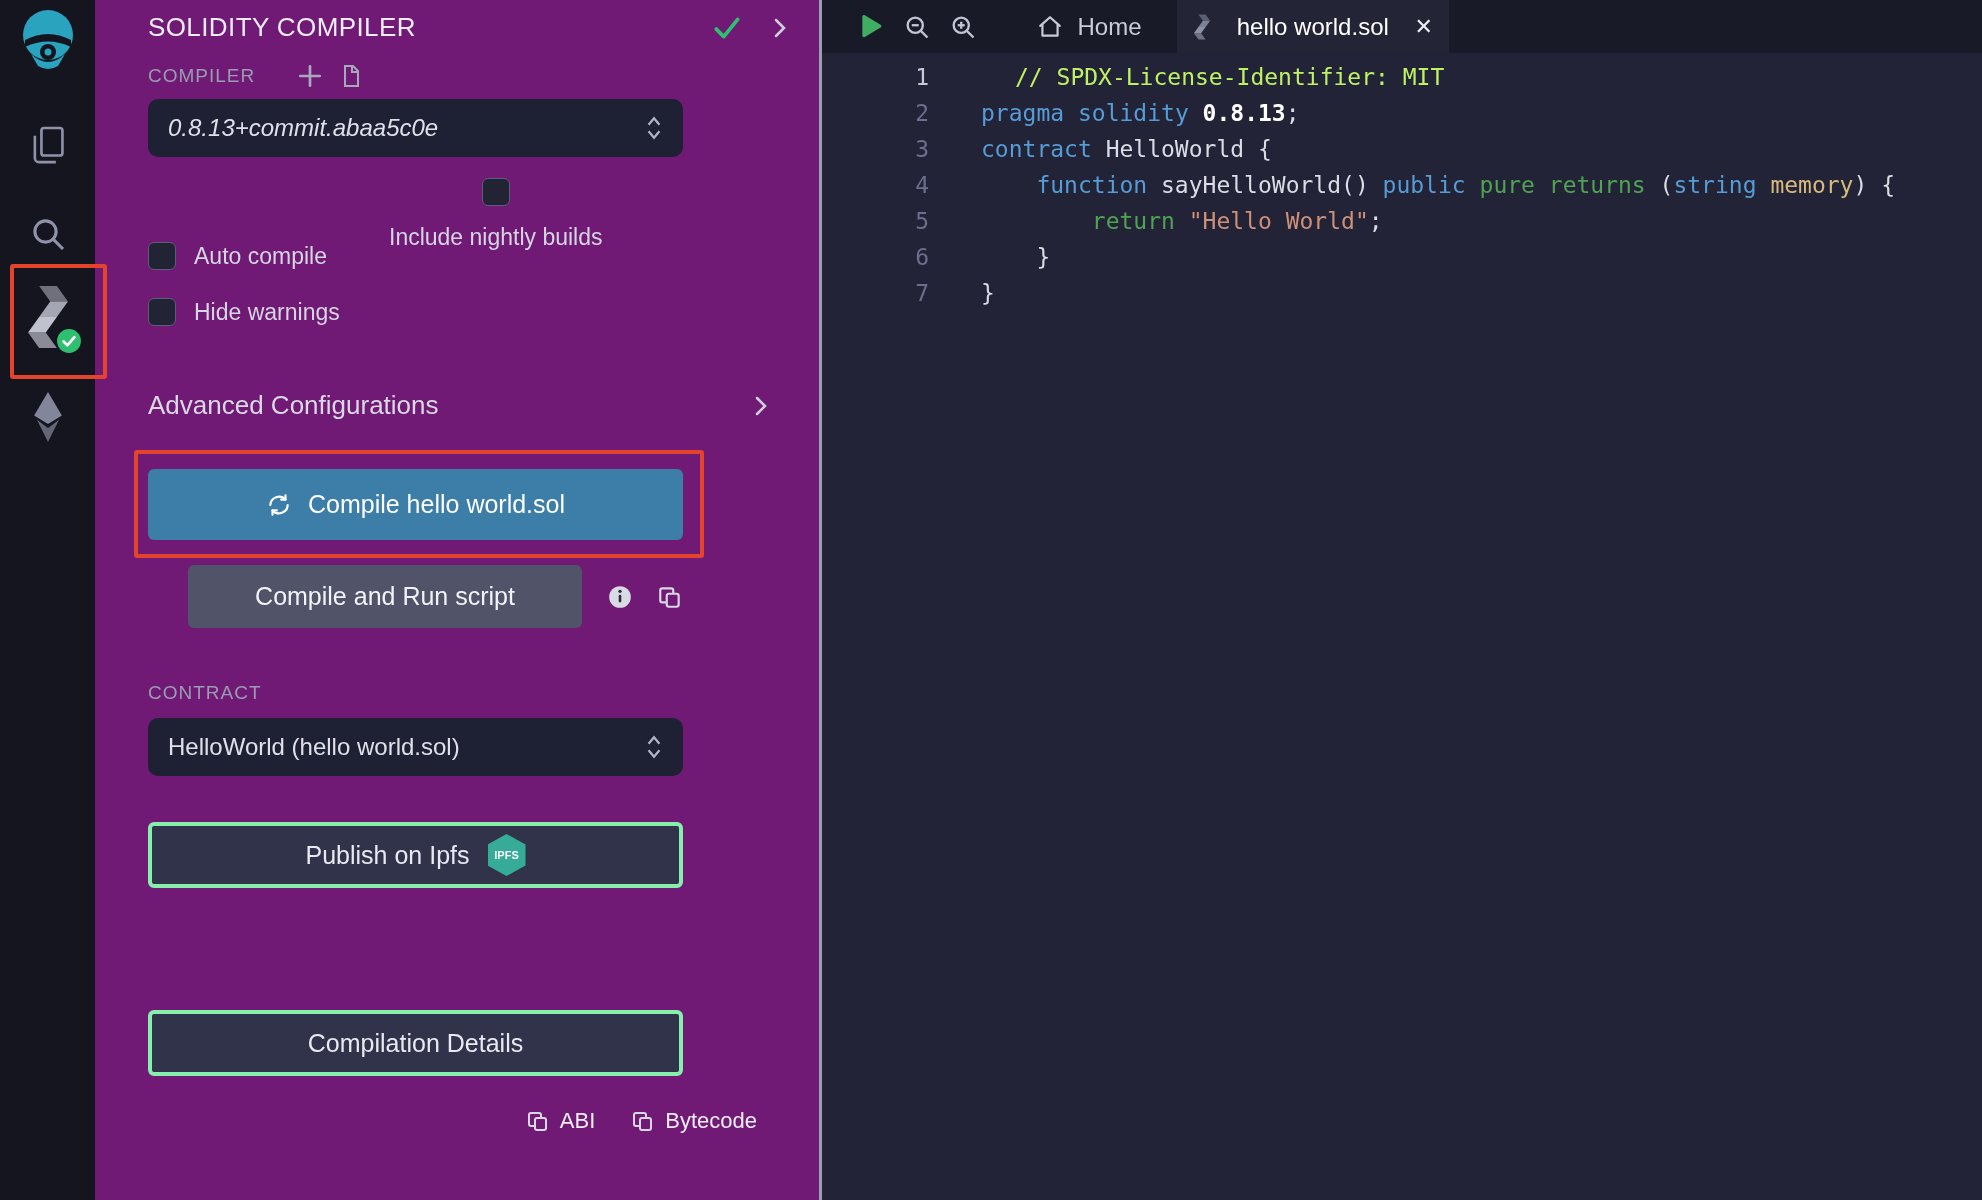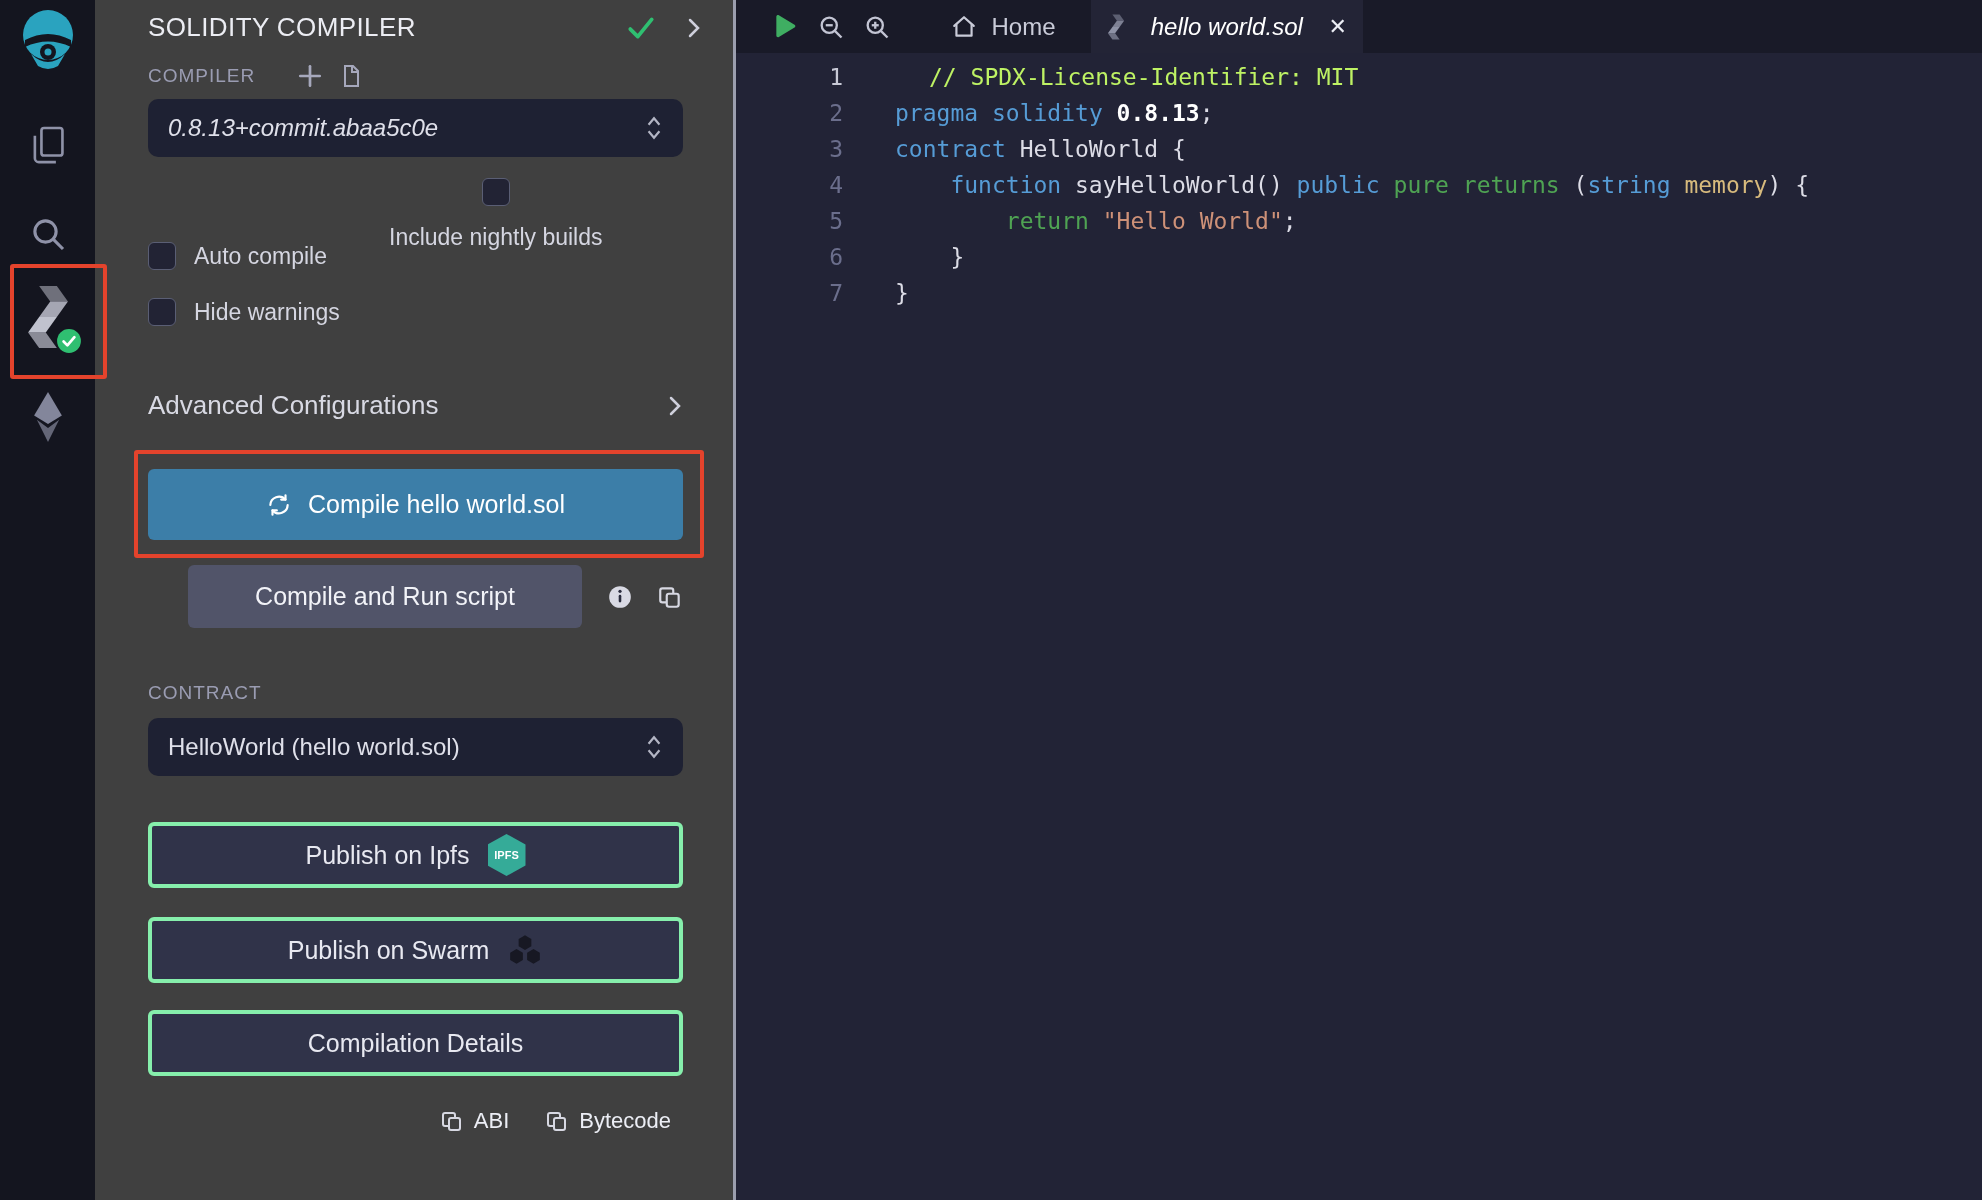--- a/index.html
+++ b/index.html
@@ -12,21 +12,21 @@
   .ab-icon { position:absolute; left:50%; transform:translateX(-50%); color:#8f92a8; cursor:pointer; }
   .ab-icon svg { display:block; }
   .ab-logo     { top:8px; }
   .ab-files    { top:124px; }
   .ab-search   { top:214px; }
   .ab-compiler { top:286px; color:#c9cbd8; }
   .ab-deploy   { top:392px; }
   .ab-badge { position:absolute; right:-10px; bottom:-6px; width:26px; height:26px; }
 
   
-  .side-panel { width:638px; background:#404040; position:relative; flex:none; }
+  .side-panel { width:724px; background:#701a75; position:relative; flex:none; }
   .sp-header { position:absolute; top:12px; left:53px; right:31px; display:flex; align-items:center; }
   .sp-title { font-size:26px; color:#ecedf3; letter-spacing:.4px; }
   .sp-check { margin-left:auto; margin-right:30px; width:30px; height:30px; }
   .sp-chevron { width:16px; height:24px; color:#cfd0dc; cursor:pointer; }
 
   .section-label { font-size:19px; color:#9a9cb2; letter-spacing:1px; }
   .compiler-row { position:absolute; top:63px; left:53px; display:flex; align-items:center; }
   .mini-icon { color:#a6a8bc; cursor:pointer; display:flex; }
 
   .select { position:absolute; left:53px; width:535px; height:58px; background:#1e2133;
@@ -81,21 +81,21 @@
 
   
   .main { flex:1; display:flex; flex-direction:column; background:#222336; min-width:0; }
   .tabbar { height:53px; background:#191a28; display:flex; align-items:stretch; flex:none; }
   .tb-icons { display:flex; align-items:center; padding-left:26px; }
   .tb-btn { width:46px; height:53px; display:flex; align-items:center; justify-content:center;
     color:#c3c5d4; cursor:pointer; }
   .tab { display:flex; align-items:center; font-size:24px; cursor:pointer; }
   .tab-home { margin-left:16px; width:175px; justify-content:center; gap:14px; color:#c9cbd8; }
   .tab-file { width:272px; background:#232436; color:#ffffff; padding:0 16px; gap:14px; }
-  .tab-file .tab-label { flex:1; text-align:center;font-style:italic; }
+  .tab-file .tab-label { flex:1; text-align:center; }
   .tab-close { font-size:22px; color:#eceef5; cursor:pointer; line-height:1; }
   .tab-solidity-icon { color:#9599ad; display:flex; }
 
   .editor { flex:1; padding-top:6px; font-family:"DejaVu Sans Mono", monospace;
     font-size:23px; line-height:36px; cursor:text; }
   .code-line { display:flex; white-space:pre; }
   .ln { width:107px; text-align:right; color:#6b6e8c; flex:none; user-select:none; }
   .ln-active { color:#c8c9d6; }
   .code-text { padding-left:52px; color:#dcdce6; }
   .tok-plain   { color:#dcdce6; }
@@ -264,30 +264,20 @@
             <polyline points="3,15 8,21 13,15"></polyline>
         </svg>
       </span>
     </div>
 
     <button class="outline-btn btn-ipfs">
       <span>Publish on Ipfs</span>
       <span class="ipfs-badge">IPFS</span>
     </button>
 
-    <button class="outline-btn btn-swarm">
-      <span>Publish on Swarm</span>
-      <span style="display:flex">
-        <svg width="36" height="32" viewBox="0 0 34 30" fill="#171823">
-          <polygon points="17,1 23,4.5 23,11.5 17,15 11,11.5 11,4.5"></polygon>
-          <polygon points="9,14 15,17.5 15,24.5 9,28 3,24.5 3,17.5"></polygon>
-          <polygon points="25,14 31,17.5 31,24.5 25,28 19,24.5 19,17.5"></polygon>
-        </svg>
-      </span>
-    </button>
 
     <button class="outline-btn btn-details">Compilation Details</button>
 
     <div class="abi-row">
       <span class="abi-item">
         <span class="copy-icon">
           <svg width="24" height="24" viewBox="0 0 24 24" fill="none" stroke="currentColor" stroke-width="2">
             <rect x="9" y="9" width="11" height="12" rx="2"></rect>
             <path d="M15 9V6a2 2 0 0 0-2-2H5a2 2 0 0 0-2 2v9a2 2 0 0 0 2 2h4"></path>
           </svg>

